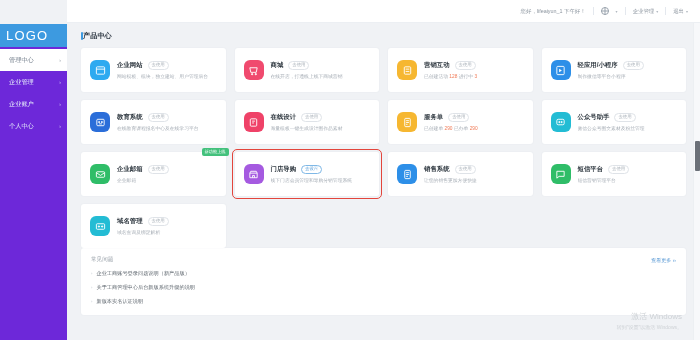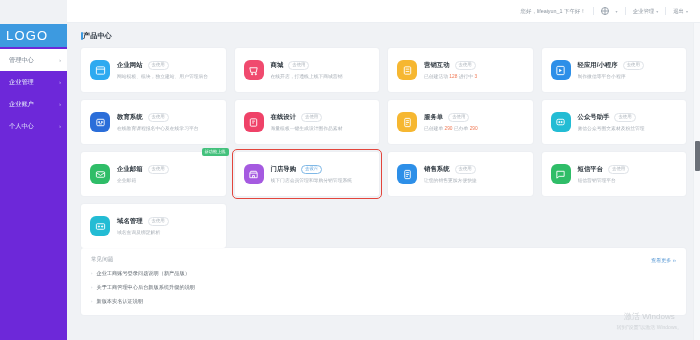--- a/index.html
+++ b/index.html
@@ -166,21 +166,21 @@
   .help-cat { font-size: 5.6px; color: #9aa2aa; }
   .help-more { font-size: 5px; color: #5b9ad5; white-space: nowrap; }
   .help-list { margin-top: 6px; display: flex; flex-direction: column; gap: 7px; }
   .help-row { display: flex; align-items: center; gap: 4px; }
   .help-dot { font-size: 4.4px; color: #c3c9d0; }
   .help-text { font-size: 5.2px; color: #5d656d; white-space: nowrap; }
 
   
   .wm {
     position: absolute; right: 18px; bottom: 10px;
-    text-align: center; color: #ced2d6; pointer-events: none;
+    text-align: right; color: #ced2d6; pointer-events: none;
   }
   .wm-1 { font-size: 8px; }
   .wm-2 { font-size: 5px; margin-top: 2px; }
 
   
   .sbar {
     position: absolute; right: 0; top: 23px;
     width: 7px; height: 317px;
     background: #f7f8fa; border-left: 1px solid #eceff2;
   }

